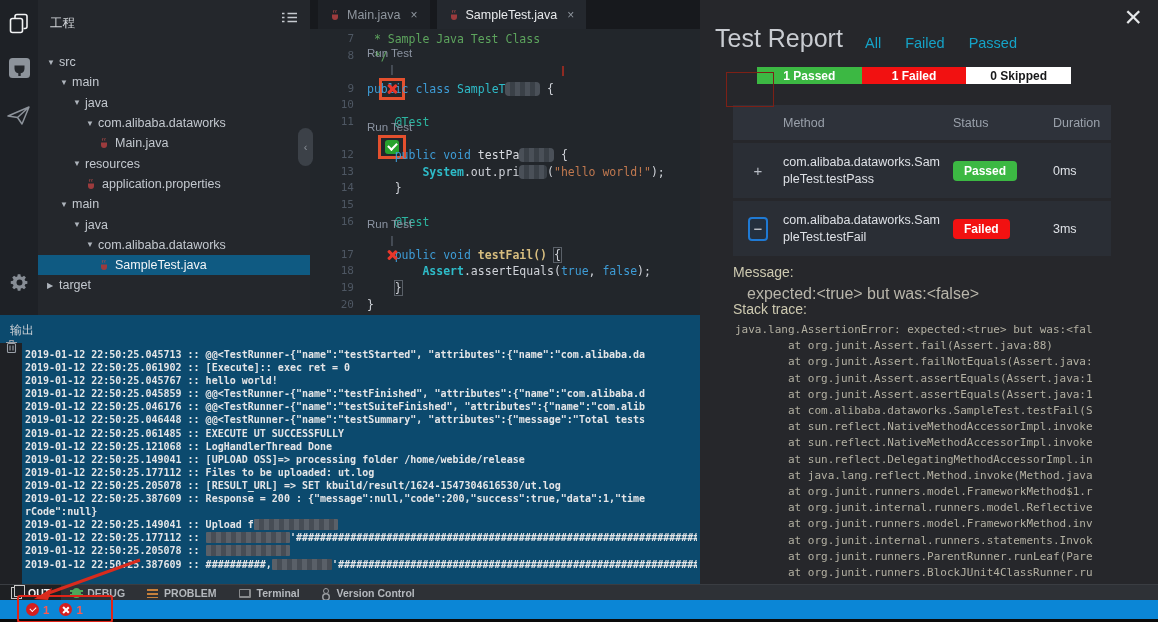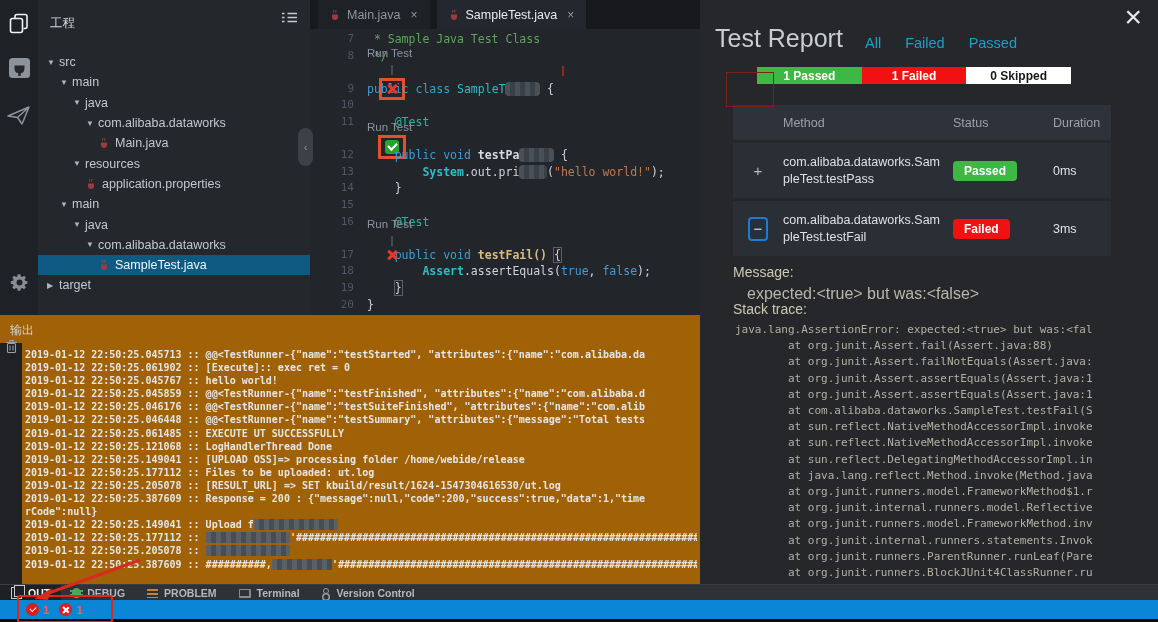--- a/index.html
+++ b/index.html
@@ -43,38 +43,38 @@
   .ln{width:44px;text-align:right;padding-right:13px;color:#4e5763;flex:none;font-size:11px;}
   .ctext{white-space:pre;}
   .cm{color:#5da45d;}
   .kw{color:#3e9cd6;}
   .cls{color:#2ebcc9;}
   .clsb{color:#2ebcc9;font-weight:bold;}
   .ann{color:#2cb5a0;}
   .pl{color:#cfd2d8;}
   .str{color:#c0784f;}
   .fn{color:#d7bd7f;font-weight:bold;}
-  .fnw{color:#d8dbe0;font-weight:bold;}
+  .fnw{color:#d8dbe0;font-weight:normal;}
   .bm{box-shadow:0 0 0 1px #5a6068;}
   .redact{color:transparent;background:repeating-linear-gradient(90deg,#4a5058 0 5px,#3a4047 5px 10px);border-radius:4px;}
   .gut{display:flex;align-items:center;font-family:"Liberation Sans",sans-serif;flex-direction:column;}
   .gl{color:#8b93a1;font-size:11.5px;}
   .gsep{color:#6b7280;margin:0 5px;font-size:11.5px;}
   .gut .gl{margin-right:5px;}
   .xic{position:relative;width:12px;height:12px;display:inline-block;}
   .xic::before,.xic::after{content:'';position:absolute;left:5px;top:0;width:2.6px;height:12px;background:#e8372b;border-radius:1px;}
   .xic::before{transform:rotate(45deg);}
   .xic::after{transform:rotate(-45deg);}
   .ckbox{display:inline-flex;align-items:center;justify-content:center;width:14px;height:14px;background:#27a22e;border-radius:3px;}
   .mk{display:inline-block;width:7px;height:4px;border-left:2px solid #fff;border-bottom:2px solid #fff;transform:rotate(-45deg) translate(1px,-1px);}
   .annbox{display:inline-flex;align-items:center;justify-content:center;border:3px solid #e4502e;padding:2px 4px;}
   #cursor-tick{left:562px;top:66px;width:2px;height:10px;background:#8f2a22;}
 
   
-  #output{left:0;top:315px;width:700px;height:269px;background:#a16207;overflow:hidden;}
+  #output{left:0;top:315px;width:700px;height:269px;background:#0c4a6e;overflow:hidden;}
   #output-title{position:absolute;left:10px;top:7px;color:#d0d3d7;font-size:12px;}
   #output-gutter{position:absolute;left:0;top:28px;width:22px;height:241px;background:#1f2125;}
   #trash-btn{position:absolute;left:5px;top:24px;cursor:pointer;}
   #logs{position:absolute;left:25px;top:33px;width:672px;font-family:"DejaVu Sans Mono",monospace;
         font-size:10px;font-weight:bold;line-height:13.1px;color:#e4e5e7;}
   .lrow{white-space:pre;overflow:hidden;}
   .redact2{color:transparent;background:repeating-linear-gradient(90deg,#5a6068 0 5px,#474d55 5px 10px);border-radius:1px;}
 
   
   #panel-tabs{left:0;top:584px;width:1158px;height:16px;background:#2e3136;display:flex;align-items:center;

